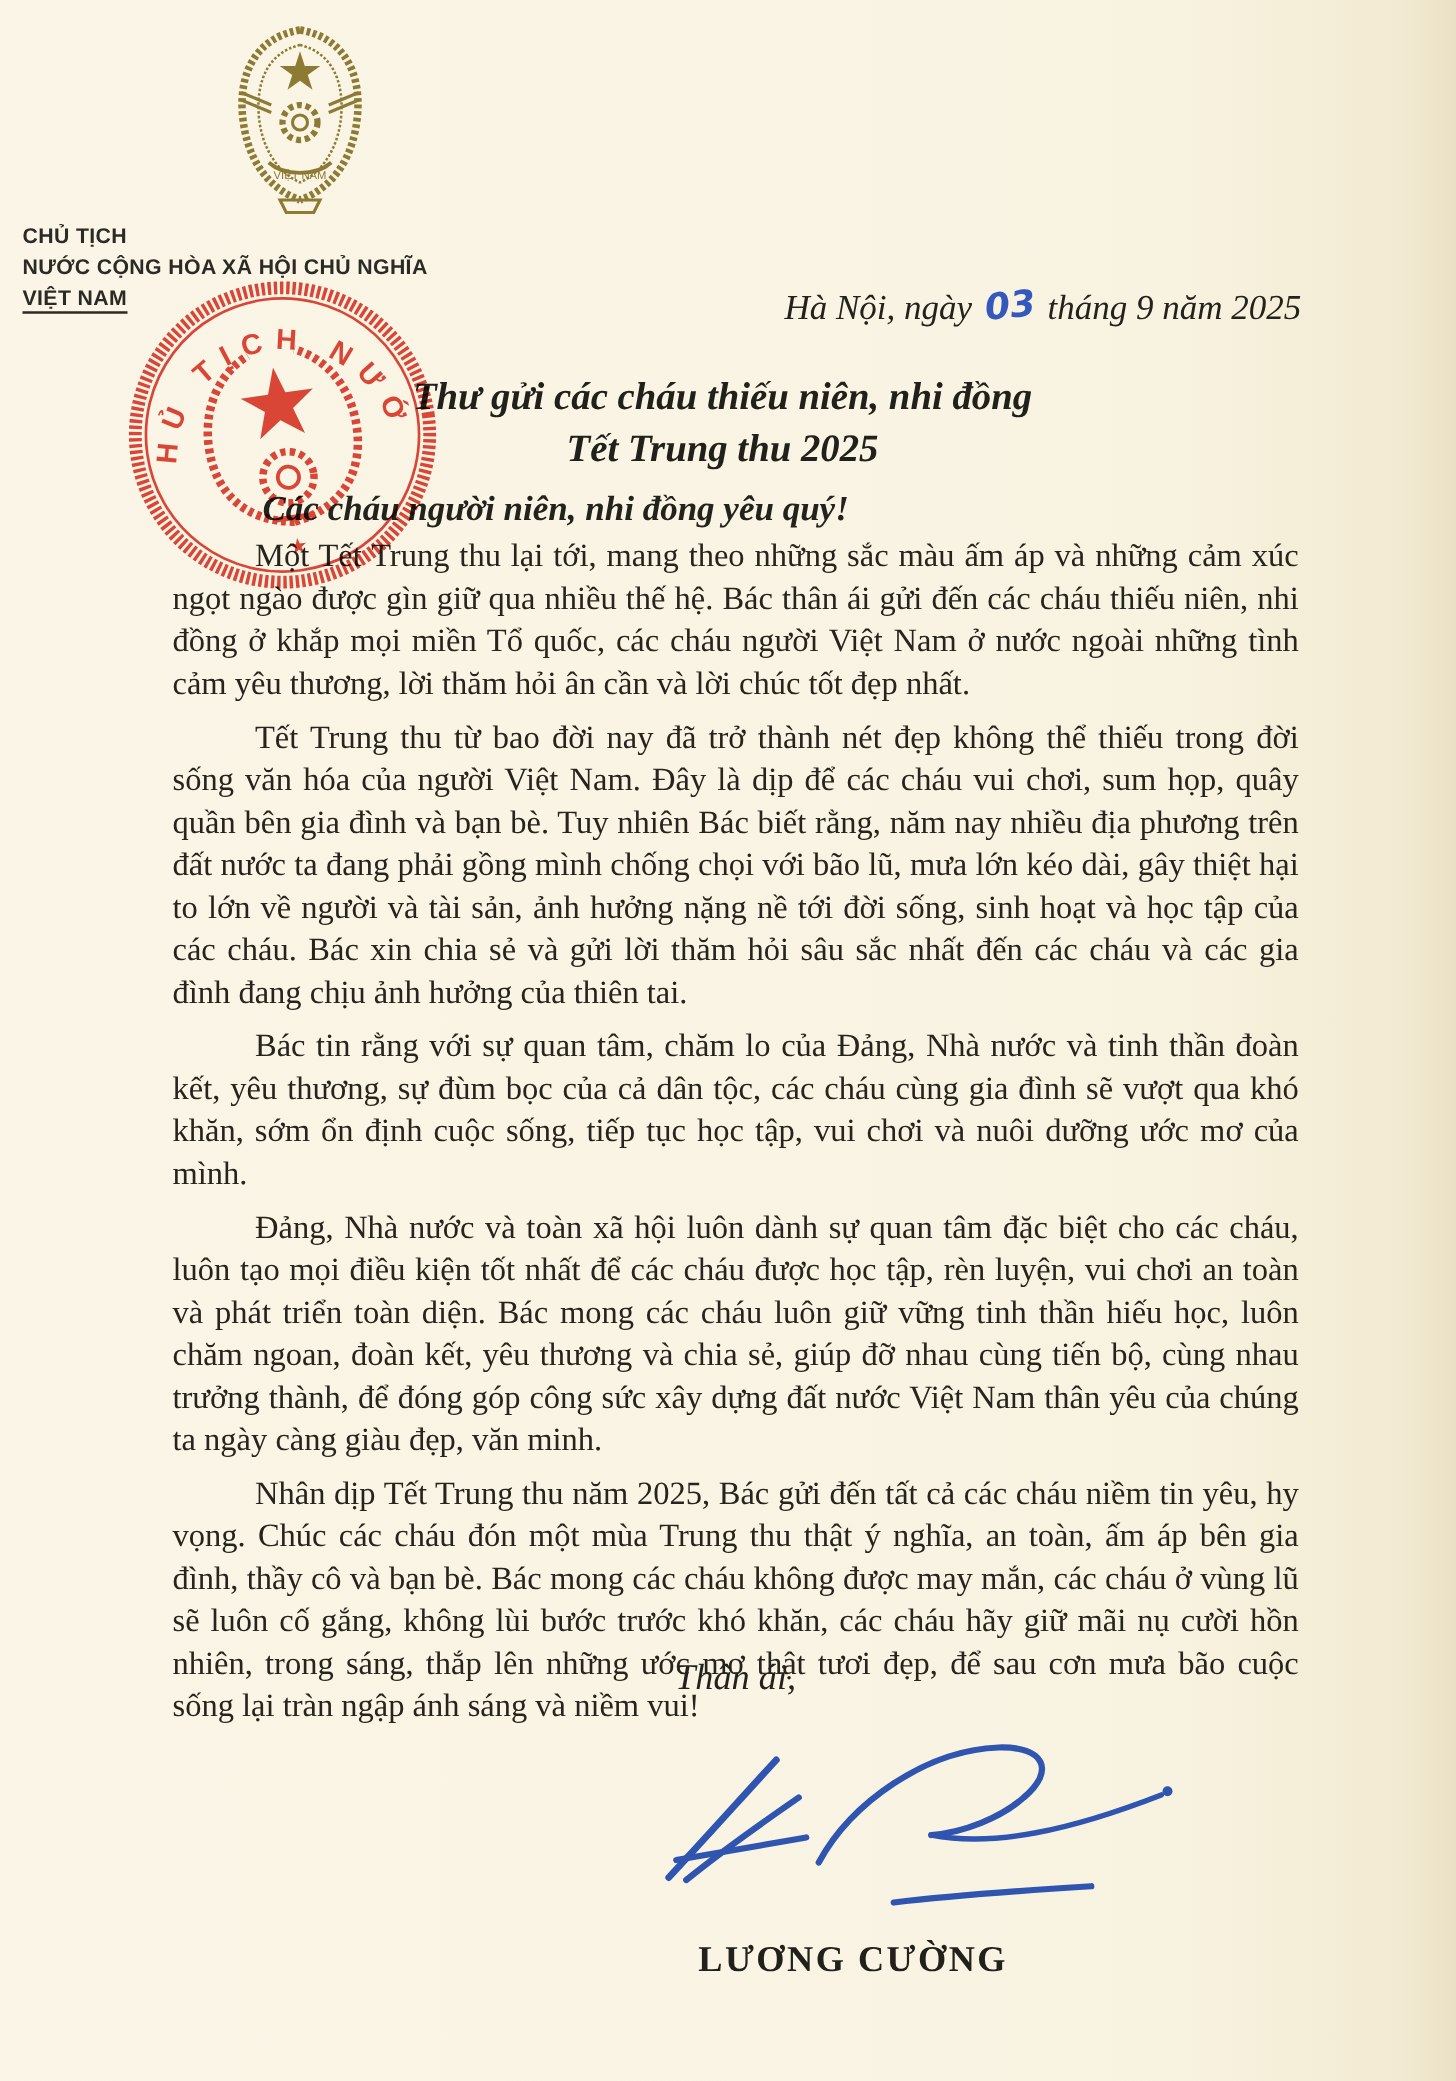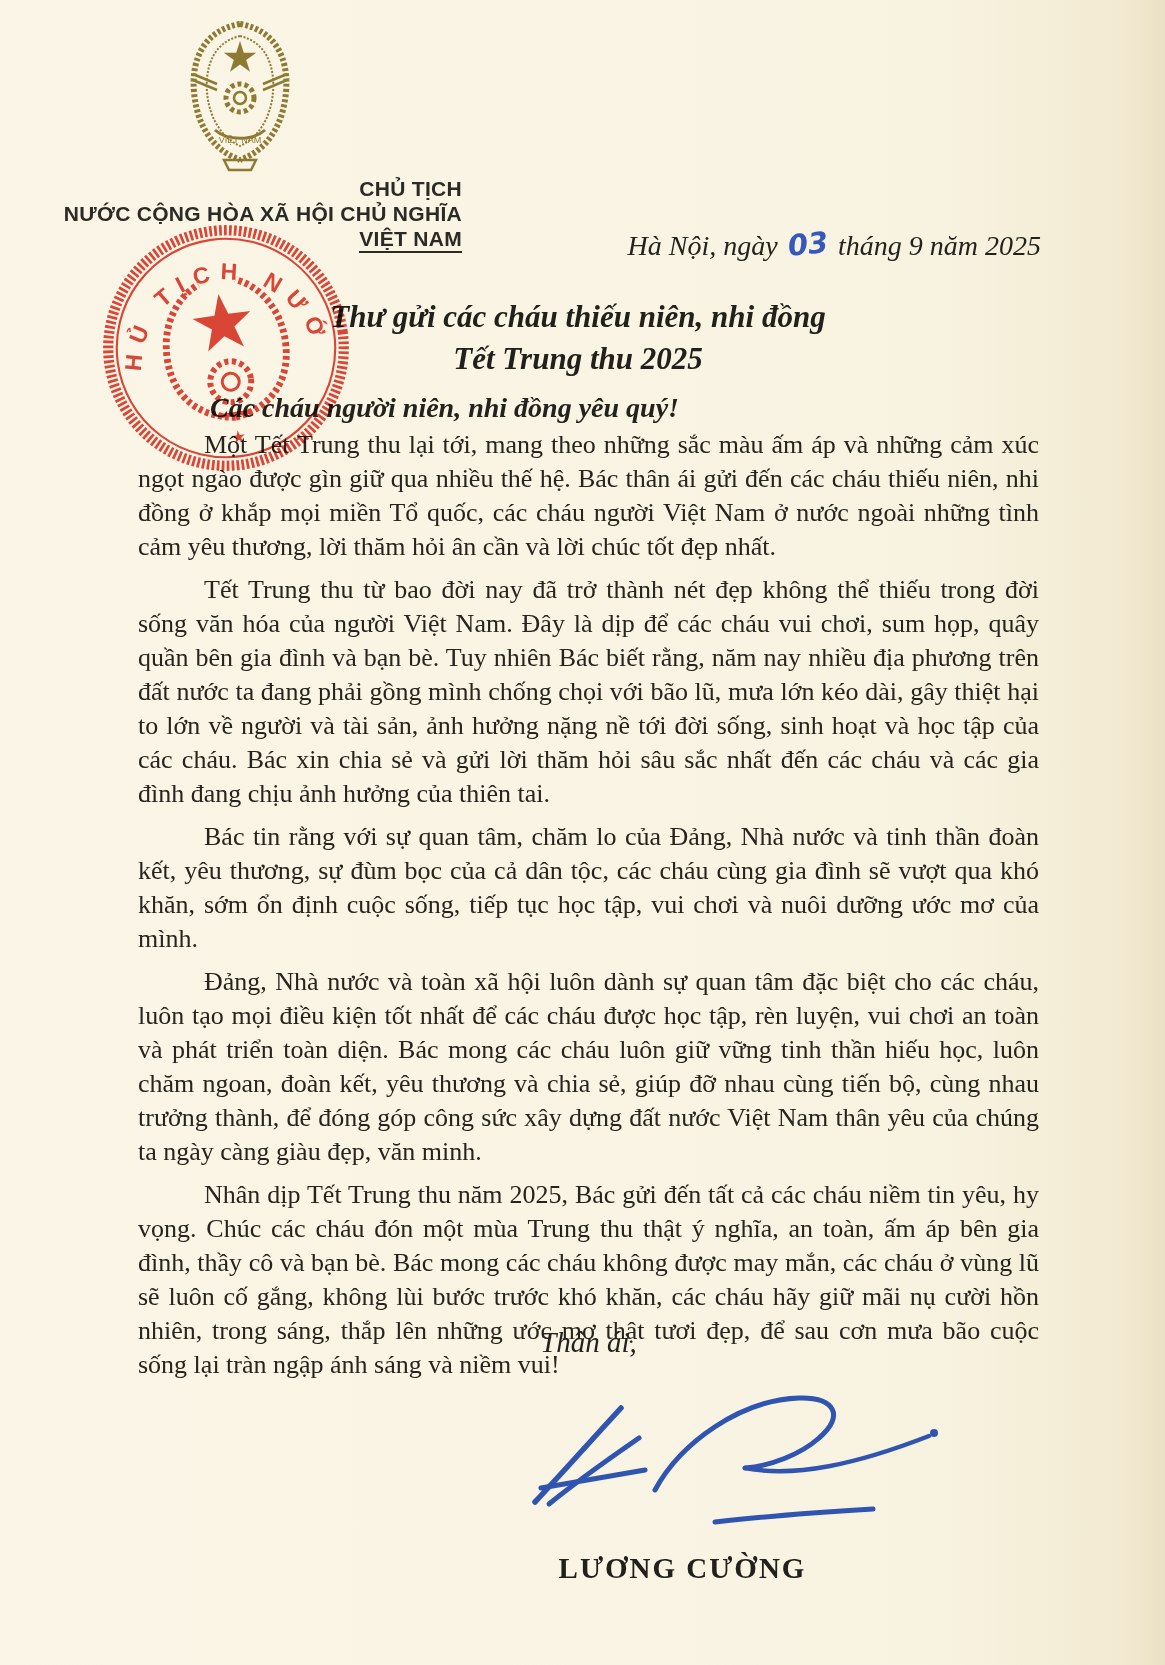--- a/index.html
+++ b/index.html
@@ -10,23 +10,23 @@
     margin:0 auto;
     background:linear-gradient(90deg,#faf5e6 0%,#f8f3e1 80%,#f2ead2 96%,#ebe1c6 100%);
     overflow:hidden;
     font-family:"Liberation Serif","DejaVu Serif",serif;
     color:#26241d;
   }
   
   .gold-emblem{position:absolute;left:167px;top:14px;width:146px;height:162px;}
   .header-text{
     position:absolute;left:18px;top:176px;width:444px;
-    text-align:right;
+    text-align:left;
     font-family:"Liberation Sans","DejaVu Sans",sans-serif;
-    font-weight:bold;font-size:21px;line-height:25px;color:#2b2a25;
+    font-weight:bold;font-size:17px;line-height:25px;color:#2b2a25;
     letter-spacing:.3px;
   }
   .header-text .u{border-bottom:2.5px solid #2b2a25;padding-bottom:1px;}
   
   .seal{
     position:absolute;left:98px;top:220px;width:256px;height:256px;
     mix-blend-mode:multiply;opacity:.92;
     transform:rotate(-8deg);
   }
   

